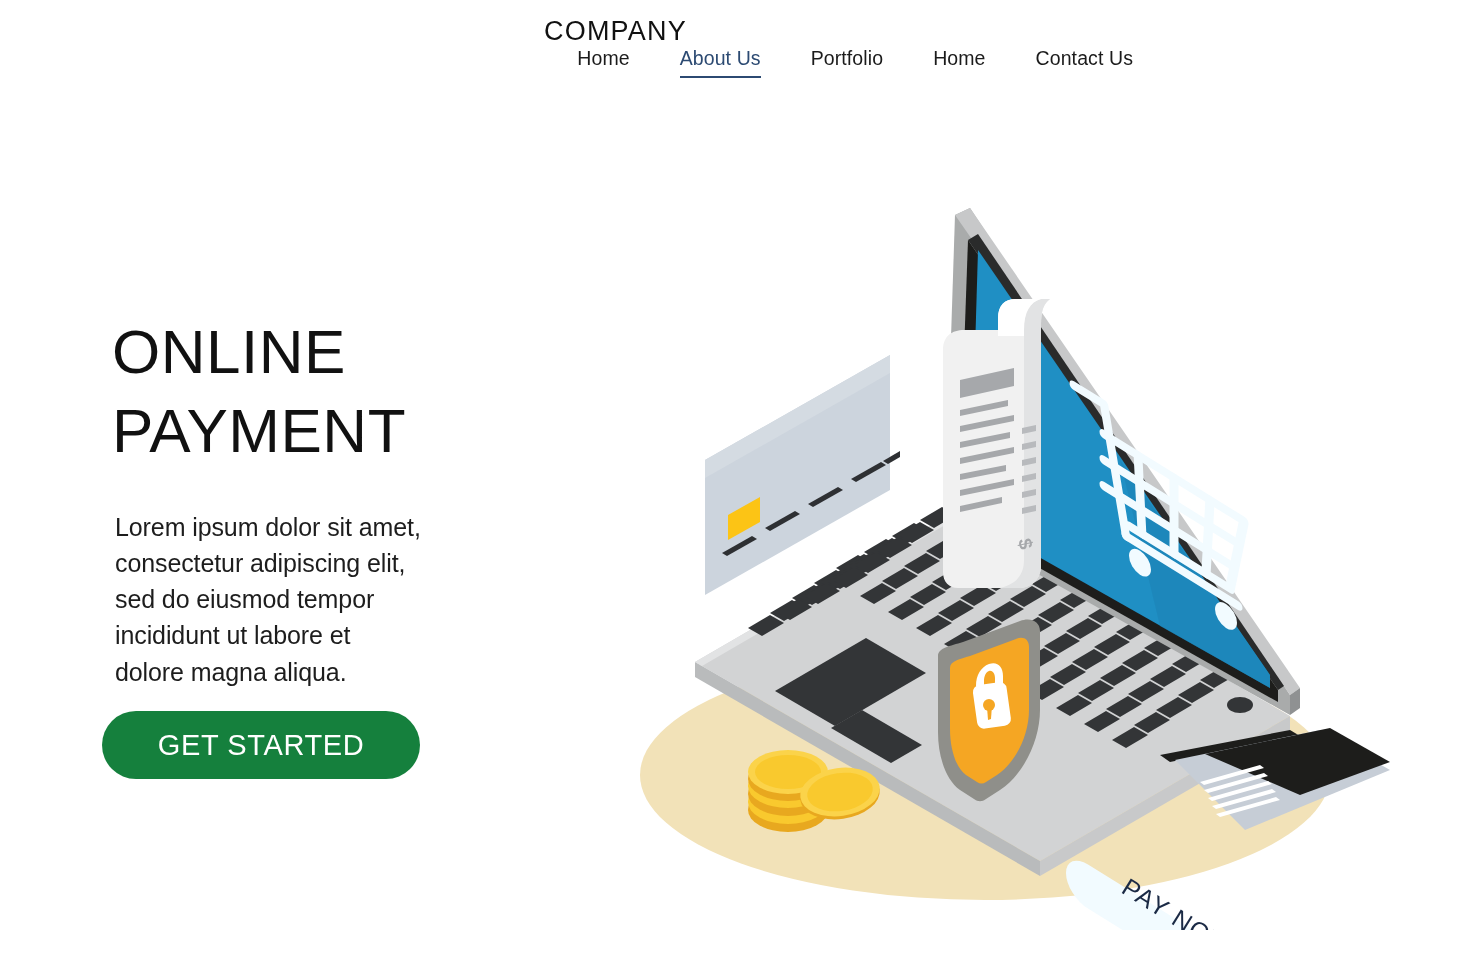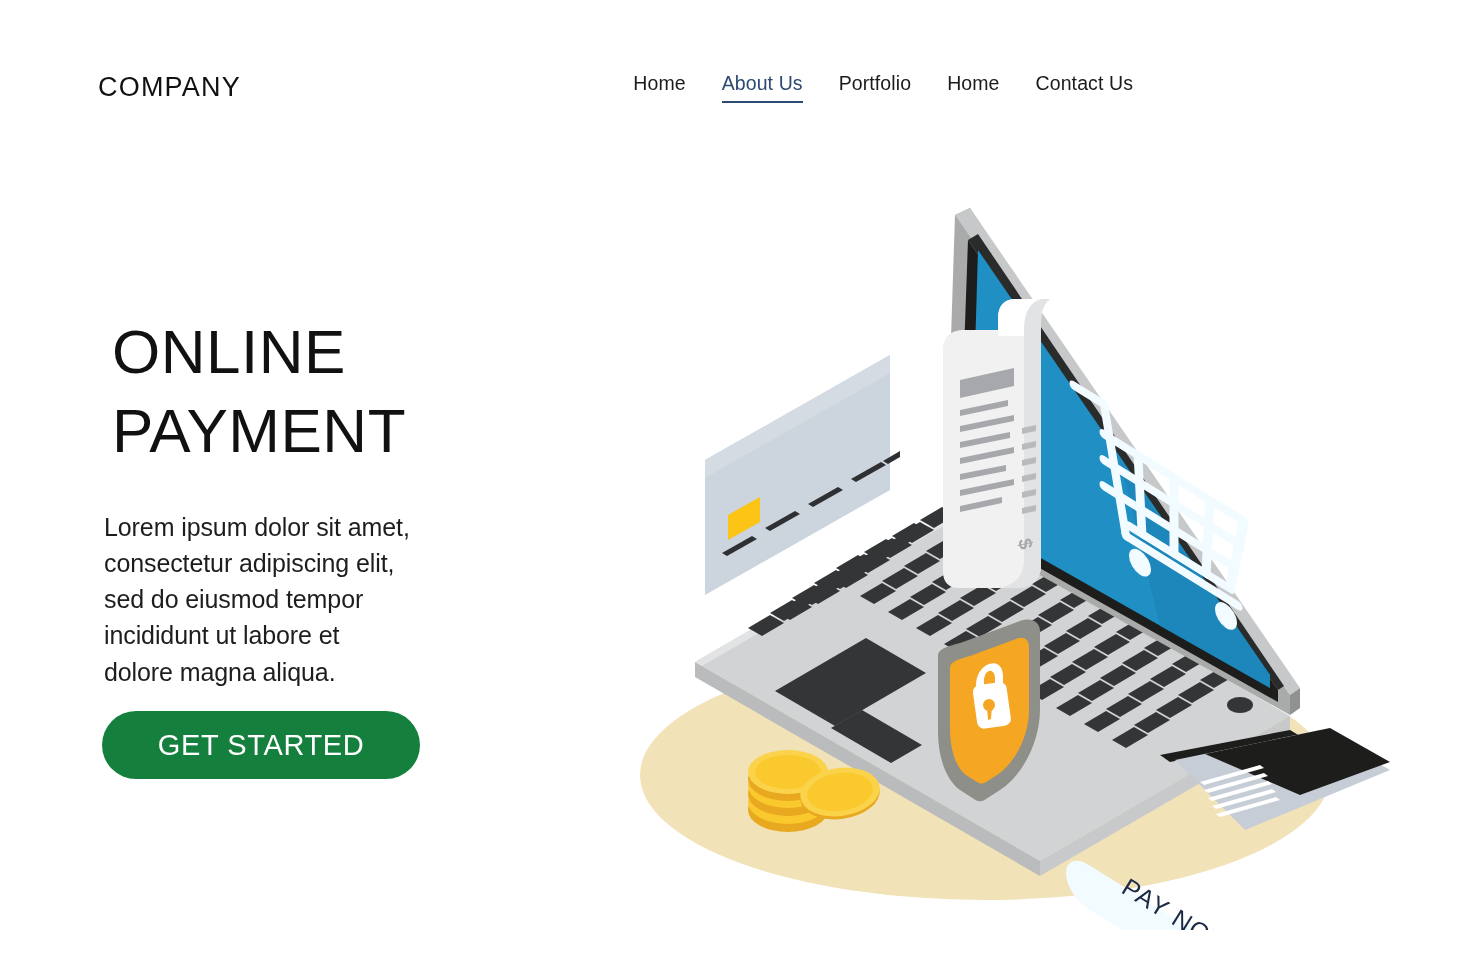--- a/index.html
+++ b/index.html
@@ -12,39 +12,40 @@
     height: 980px;
     position: relative;
     overflow: hidden;
     font-family: "Liberation Sans", sans-serif;
     color: #1a1a1a;
   }
 
   
   .site-header {
     position: absolute;
-    top: 0; left: 0;
+    top: 16px; left: 0;
     width: 1228px;
     height: 175px;
     display: flex;
     align-items: center;
     box-sizing: border-box;
     padding: 0 95px 0 98px;
+    flex-direction: column;
   }
   .brand {
     font-size: 27px;
     letter-spacing: 1.2px;
     font-weight: 400;
     color: #111111;
     white-space: nowrap;
   }
   .nav {
     margin-left: auto;
     display: flex;
-    gap: 36px;
+    gap: 50px;
     padding-right: 0px;
   }
   .nav-item {
     font-size: 19.5px;
     color: #1b1b1b;
     white-space: nowrap;
     padding-bottom: 6px;
     border-bottom: 2.5px solid transparent;
     cursor: pointer;
     letter-spacing: 0.1px;
@@ -64,21 +65,21 @@
   .hero-title {
     font-size: 62px;
     line-height: 1.28;
     font-weight: 300;
     letter-spacing: 0.5px;
     color: #111111;
     margin: 12px;
     white-space: pre-line;
   }
   .hero-body {
-    margin: 38px 0 0 4px;
+    margin: 38px 0 0 15px;
     font-size: 25px;
     line-height: 1.45;
     color: #1d1d1d;
     font-weight: 400;
     white-space: pre-line;
     letter-spacing: -0.1px;
   }
   .cta-button {
     position: absolute;
     left: 102px;

